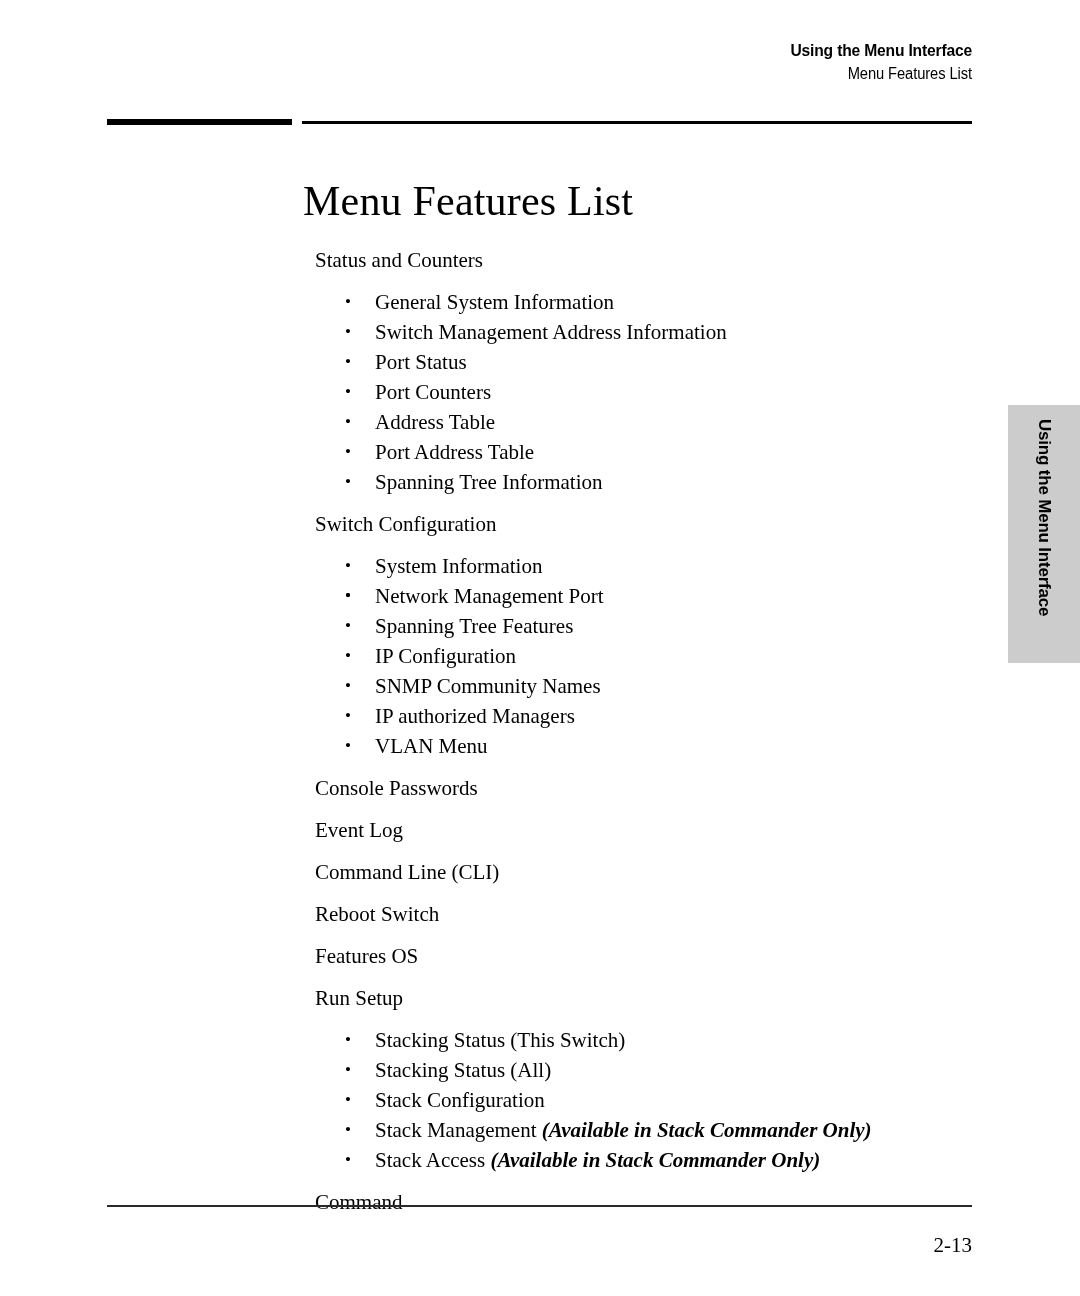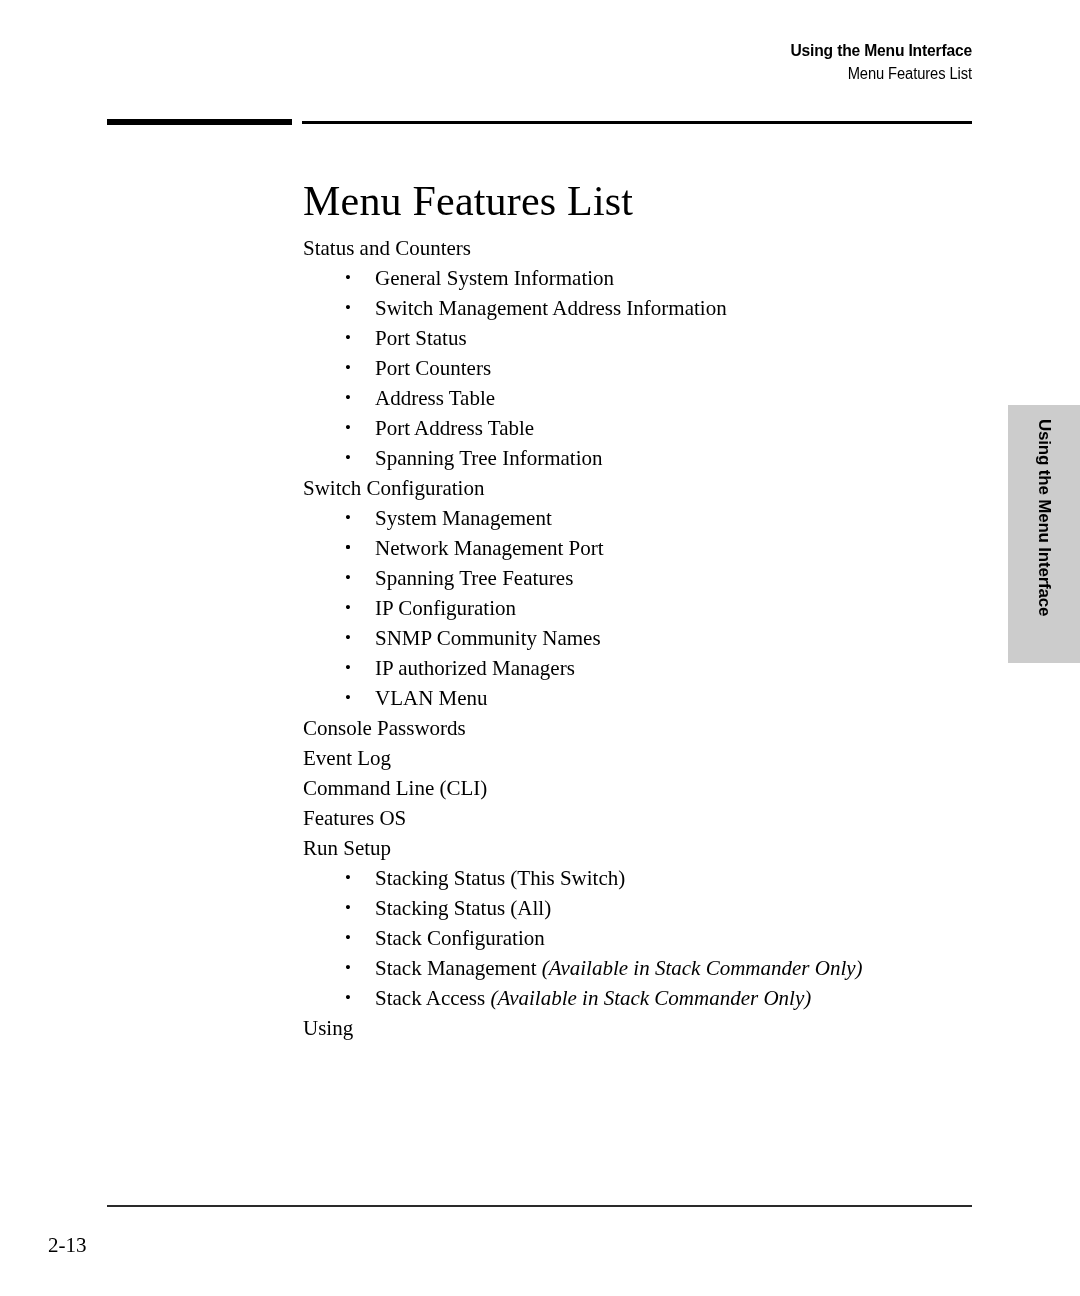--- a/index.html
+++ b/index.html
@@ -78,21 +78,21 @@
   
   .feature-list {
     position: absolute;
     left: 303px;
     top: 233px;
     width: 660px;
     font-size: 21px;
     line-height: 30px;
   }
   .lvl1 {
-    margin: 0;
+    margin: 12px;
     padding: 0;
     white-space: nowrap;
   }
   .lvl2 {
     margin: 0;
     padding: 0 0 0 42px;
     position: relative;
     white-space: nowrap;
   }
   .lvl2 .bullet {
@@ -101,21 +101,21 @@
     top: 0;
     font-size: 17px;
     line-height: 30px;
   }
   .lvl2 .item-text {
     display: inline-block;
     padding-left: 30px;
   }
   .note {
     font-style: italic;
-    font-weight: normal;
+    font-weight: bold;
   }
 
   
   .side-tab {
     position: absolute;
     left: 1008px;
     top: 405px;
     width: 72px;
     height: 258px;
     background: #cccccc;
@@ -147,23 +147,23 @@
     top: 1205px;
     width: 865px;
     height: 2px;
     background: #2a2a2a;
   }
   .page-number {
     position: absolute;
     left: 0;
     top: 1232px;
     width: 972px;
+    text-align: right;
     font-size: 21px;
     line-height: 26px;
-    padding-left: 48px;
   }
 </style>
 </head>
 <body>
 
 <div class="page-header">
   <span class="hdr-line1">Using the Menu Interface</span>
   <span class="hdr-line2">Menu Features List</span>
 </div>
 
@@ -175,39 +175,40 @@
 <div class="feature-list" id="feature-list">
     <div class="lvl1">Status and Counters</div>
     <div class="lvl2"><span class="bullet">•</span><span class="item-text">General System Information</span></div>
     <div class="lvl2"><span class="bullet">•</span><span class="item-text">Switch Management Address Information</span></div>
     <div class="lvl2"><span class="bullet">•</span><span class="item-text">Port Status</span></div>
     <div class="lvl2"><span class="bullet">•</span><span class="item-text">Port Counters</span></div>
     <div class="lvl2"><span class="bullet">•</span><span class="item-text">Address Table</span></div>
     <div class="lvl2"><span class="bullet">•</span><span class="item-text">Port Address Table</span></div>
     <div class="lvl2"><span class="bullet">•</span><span class="item-text">Spanning Tree Information</span></div>
     <div class="lvl1">Switch Configuration</div>
-    <div class="lvl2"><span class="bullet">•</span><span class="item-text">System Management</span></div>
+    <div class="lvl2"><span class="bullet">•</span><span class="item-text">System Information</span></div>
     <div class="lvl2"><span class="bullet">•</span></div>
     <div class="lvl2"><span class="bullet">•</span><span class="item-text">Network Management Port</span></div>
     <div class="lvl2"><span class="bullet">•</span><span class="item-text">Spanning Tree Features</span></div>
     <div class="lvl2"><span class="bullet">•</span><span class="item-text">IP Configuration</span></div>
     <div class="lvl2"><span class="bullet">•</span><span class="item-text">SNMP Community Names</span></div>
     <div class="lvl2"><span class="bullet">•</span><span class="item-text">IP authorized Managers</span></div>
     <div class="lvl2"><span class="bullet">•</span><span class="item-text">VLAN Menu</span></div>
     <div class="lvl1">Console Passwords</div>
     <div class="lvl1">Event Log</div>
     <div class="lvl1">Command Line (CLI)</div>
+    <div class="lvl1">Reboot Switch</div>
     <div class="lvl1">Features OS</div>
     <div class="lvl1">Run Setup</div>
     <div class="lvl2"><span class="bullet">•</span><span class="item-text">Stacking Status (This Switch)</span></div>
     <div class="lvl2"><span class="bullet">•</span><span class="item-text">Stacking Status (All)</span></div>
     <div class="lvl2"><span class="bullet">•</span><span class="item-text">Stack Configuration</span></div>
     <div class="lvl2"><span class="bullet">•</span><span class="item-text">Stack Management<span class="note"> (Available in Stack Commander Only)</span></span></div>
     <div class="lvl2"><span class="bullet">•</span><span class="item-text">Stack Access<span class="note"> (Available in Stack Commander Only)</span></span></div>
-    <div class="lvl1">Using</div>
+    <div class="lvl1">Command</div>
   </div>
 
 <div class="side-tab">
   <div class="tab-text">Using the Menu Interface</div>
 </div>
 
 <div class="rule-footer"></div>
 <div class="page-number">2-13</div>
 
 </body></html>

